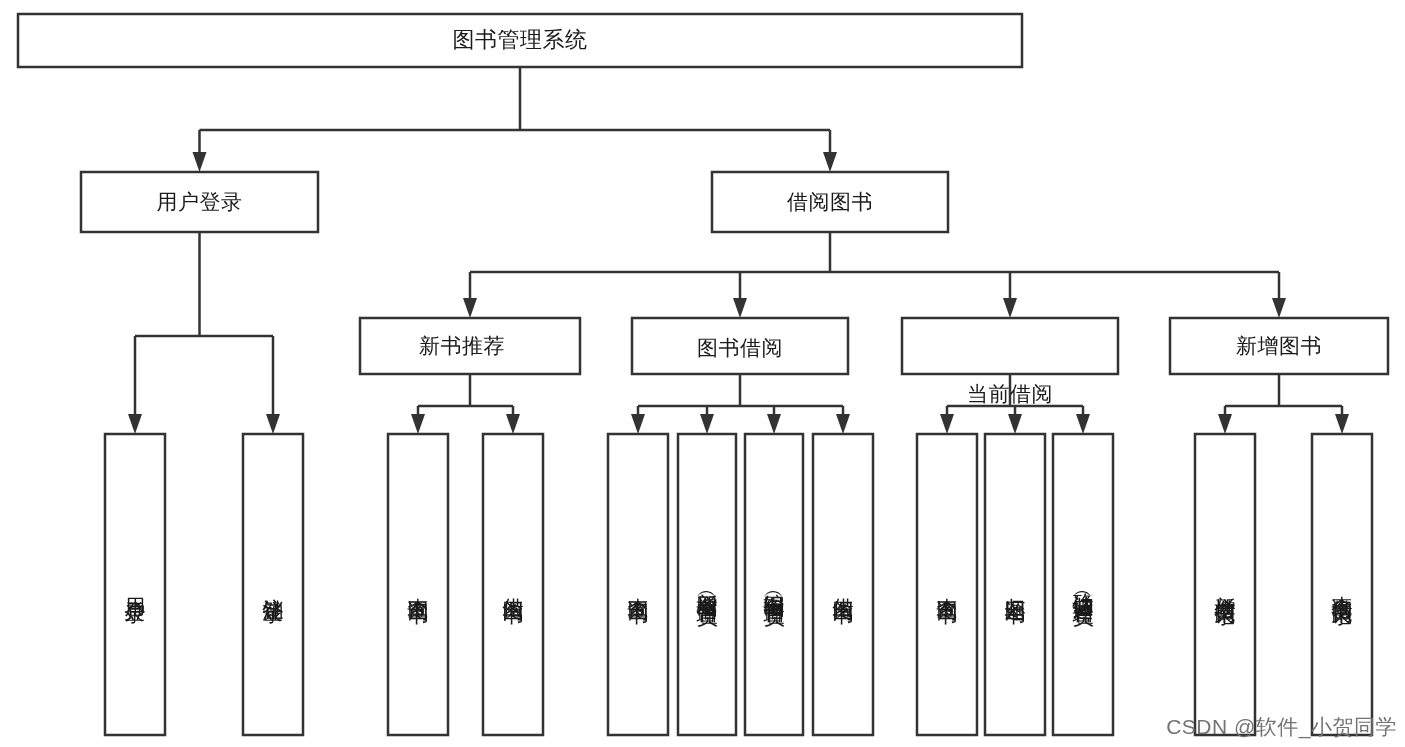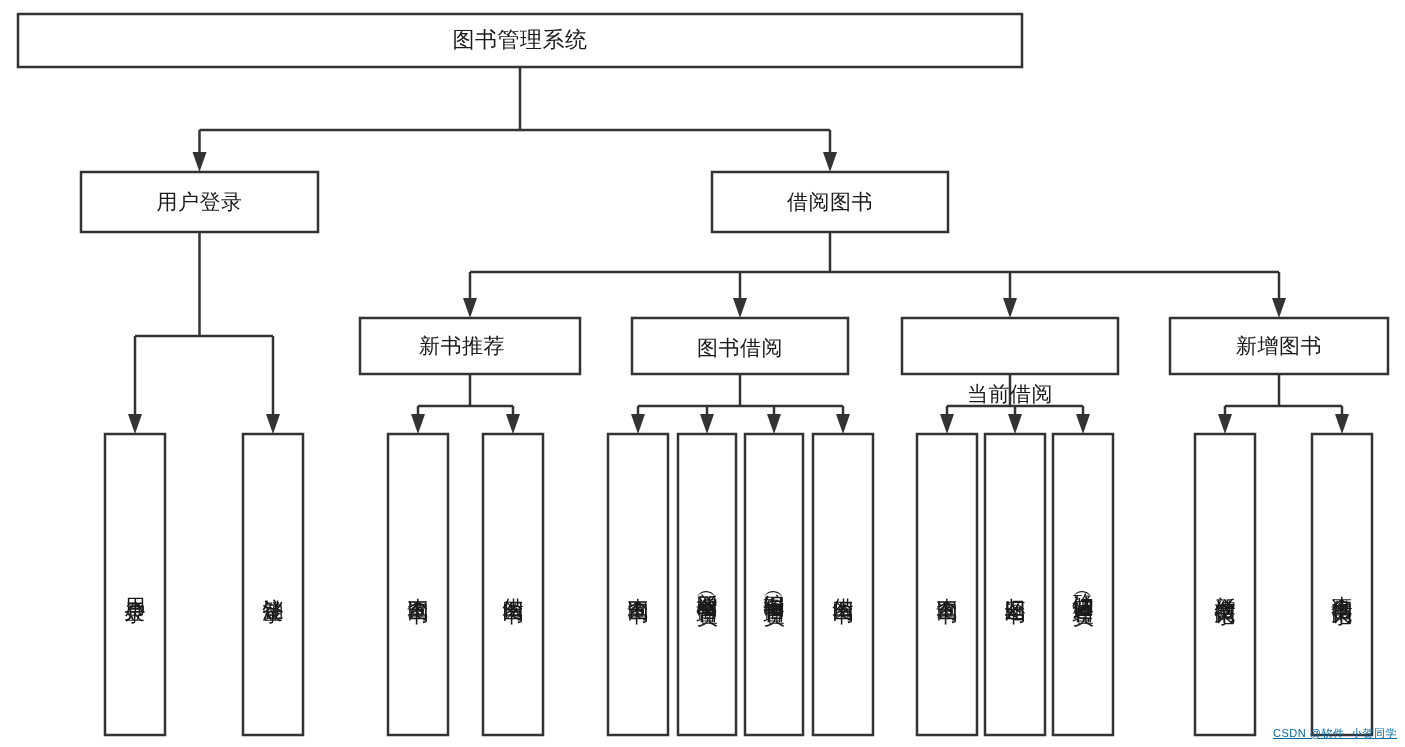--- a/index.html
+++ b/index.html
@@ -63,27 +63,26 @@
     line-height: 1.05;
     white-space: nowrap;
   }
   .node-label.root {
     font-size: 22px;
   }
   #watermark {
     position: absolute;
     right: 8px;
     bottom: 6px;
-    font-size: 11px;
-    color: #0369a1;
+    font-size: 21px;
+    color: #737373;
     font-family: "Liberation Sans", "DejaVu Sans", sans-serif;
     letter-spacing: 0.5px;
     white-space: nowrap;
     user-select: none;
-    text-decoration: underline;
   }
 </style>
 </head>
 <body>
 
 <div id="diagram-root">
   <svg id="tree-svg" viewBox="0 0 1405 747" preserveAspectRatio="none">
     <g id="edges-layer">
         <line x1="520" y1="67" x2="520" y2="130" class="edge-line"></line>
         <line x1="199.5" y1="130" x2="830" y2="130" class="edge-line"></line>

